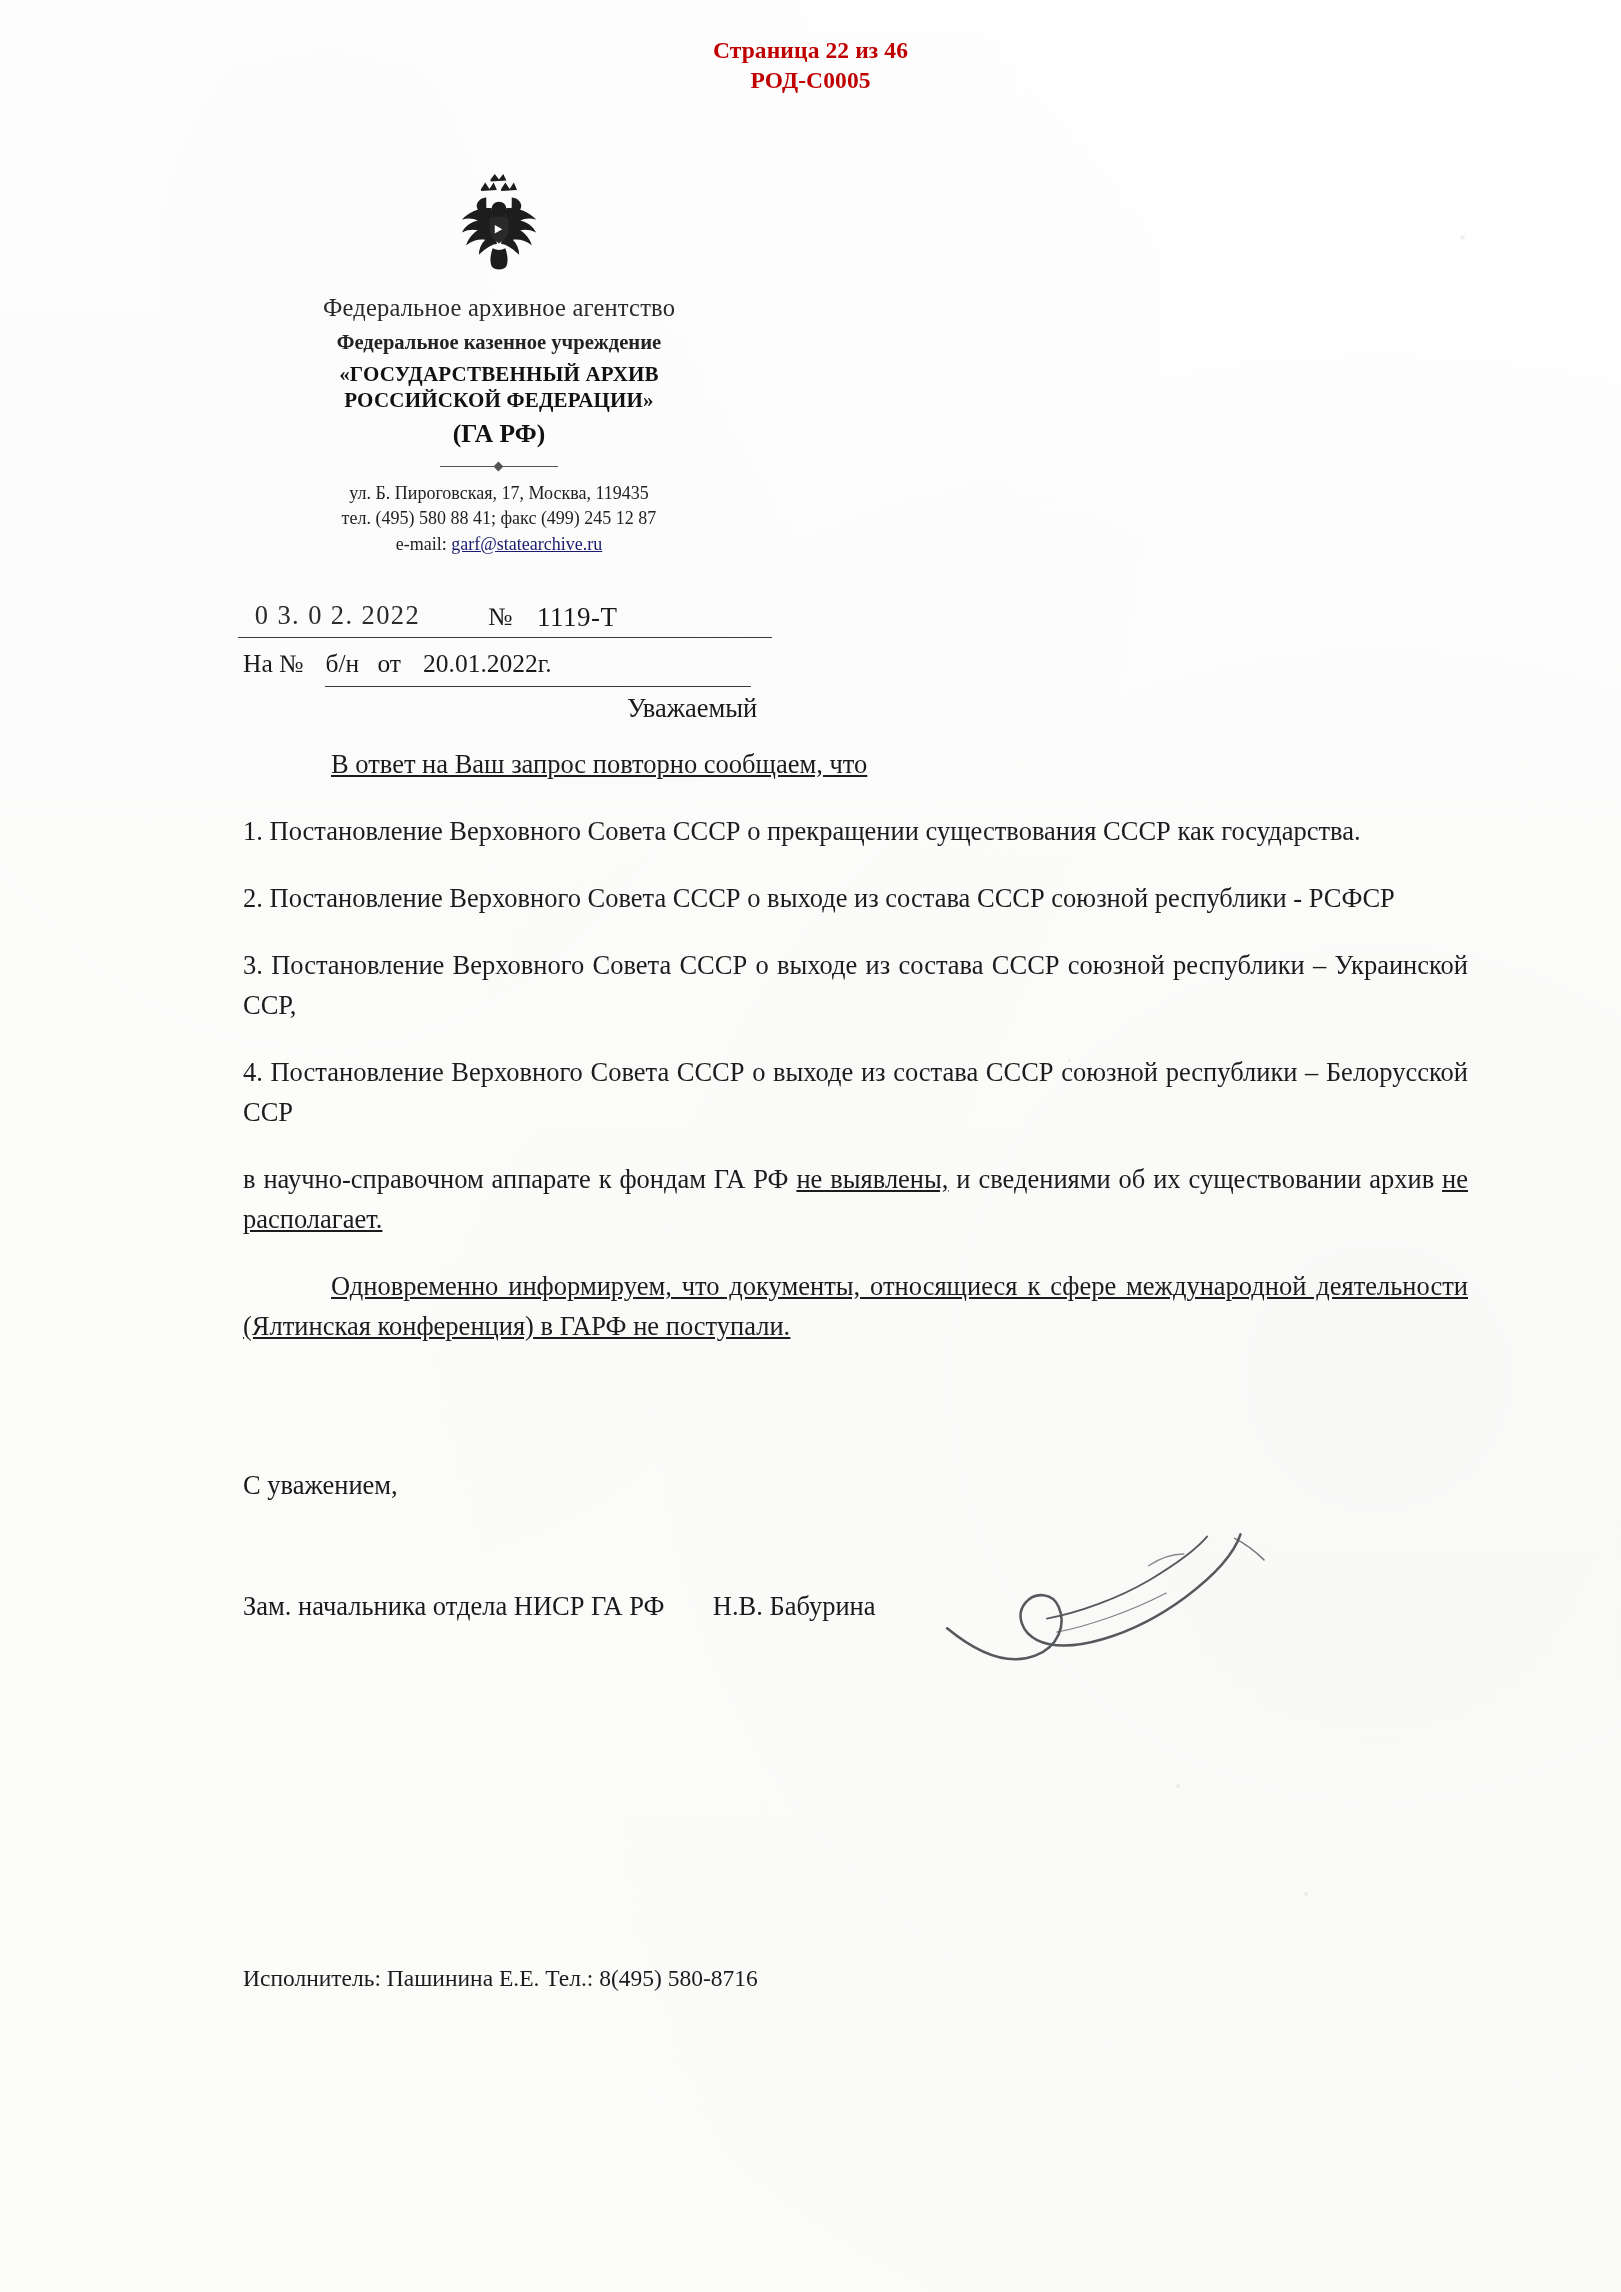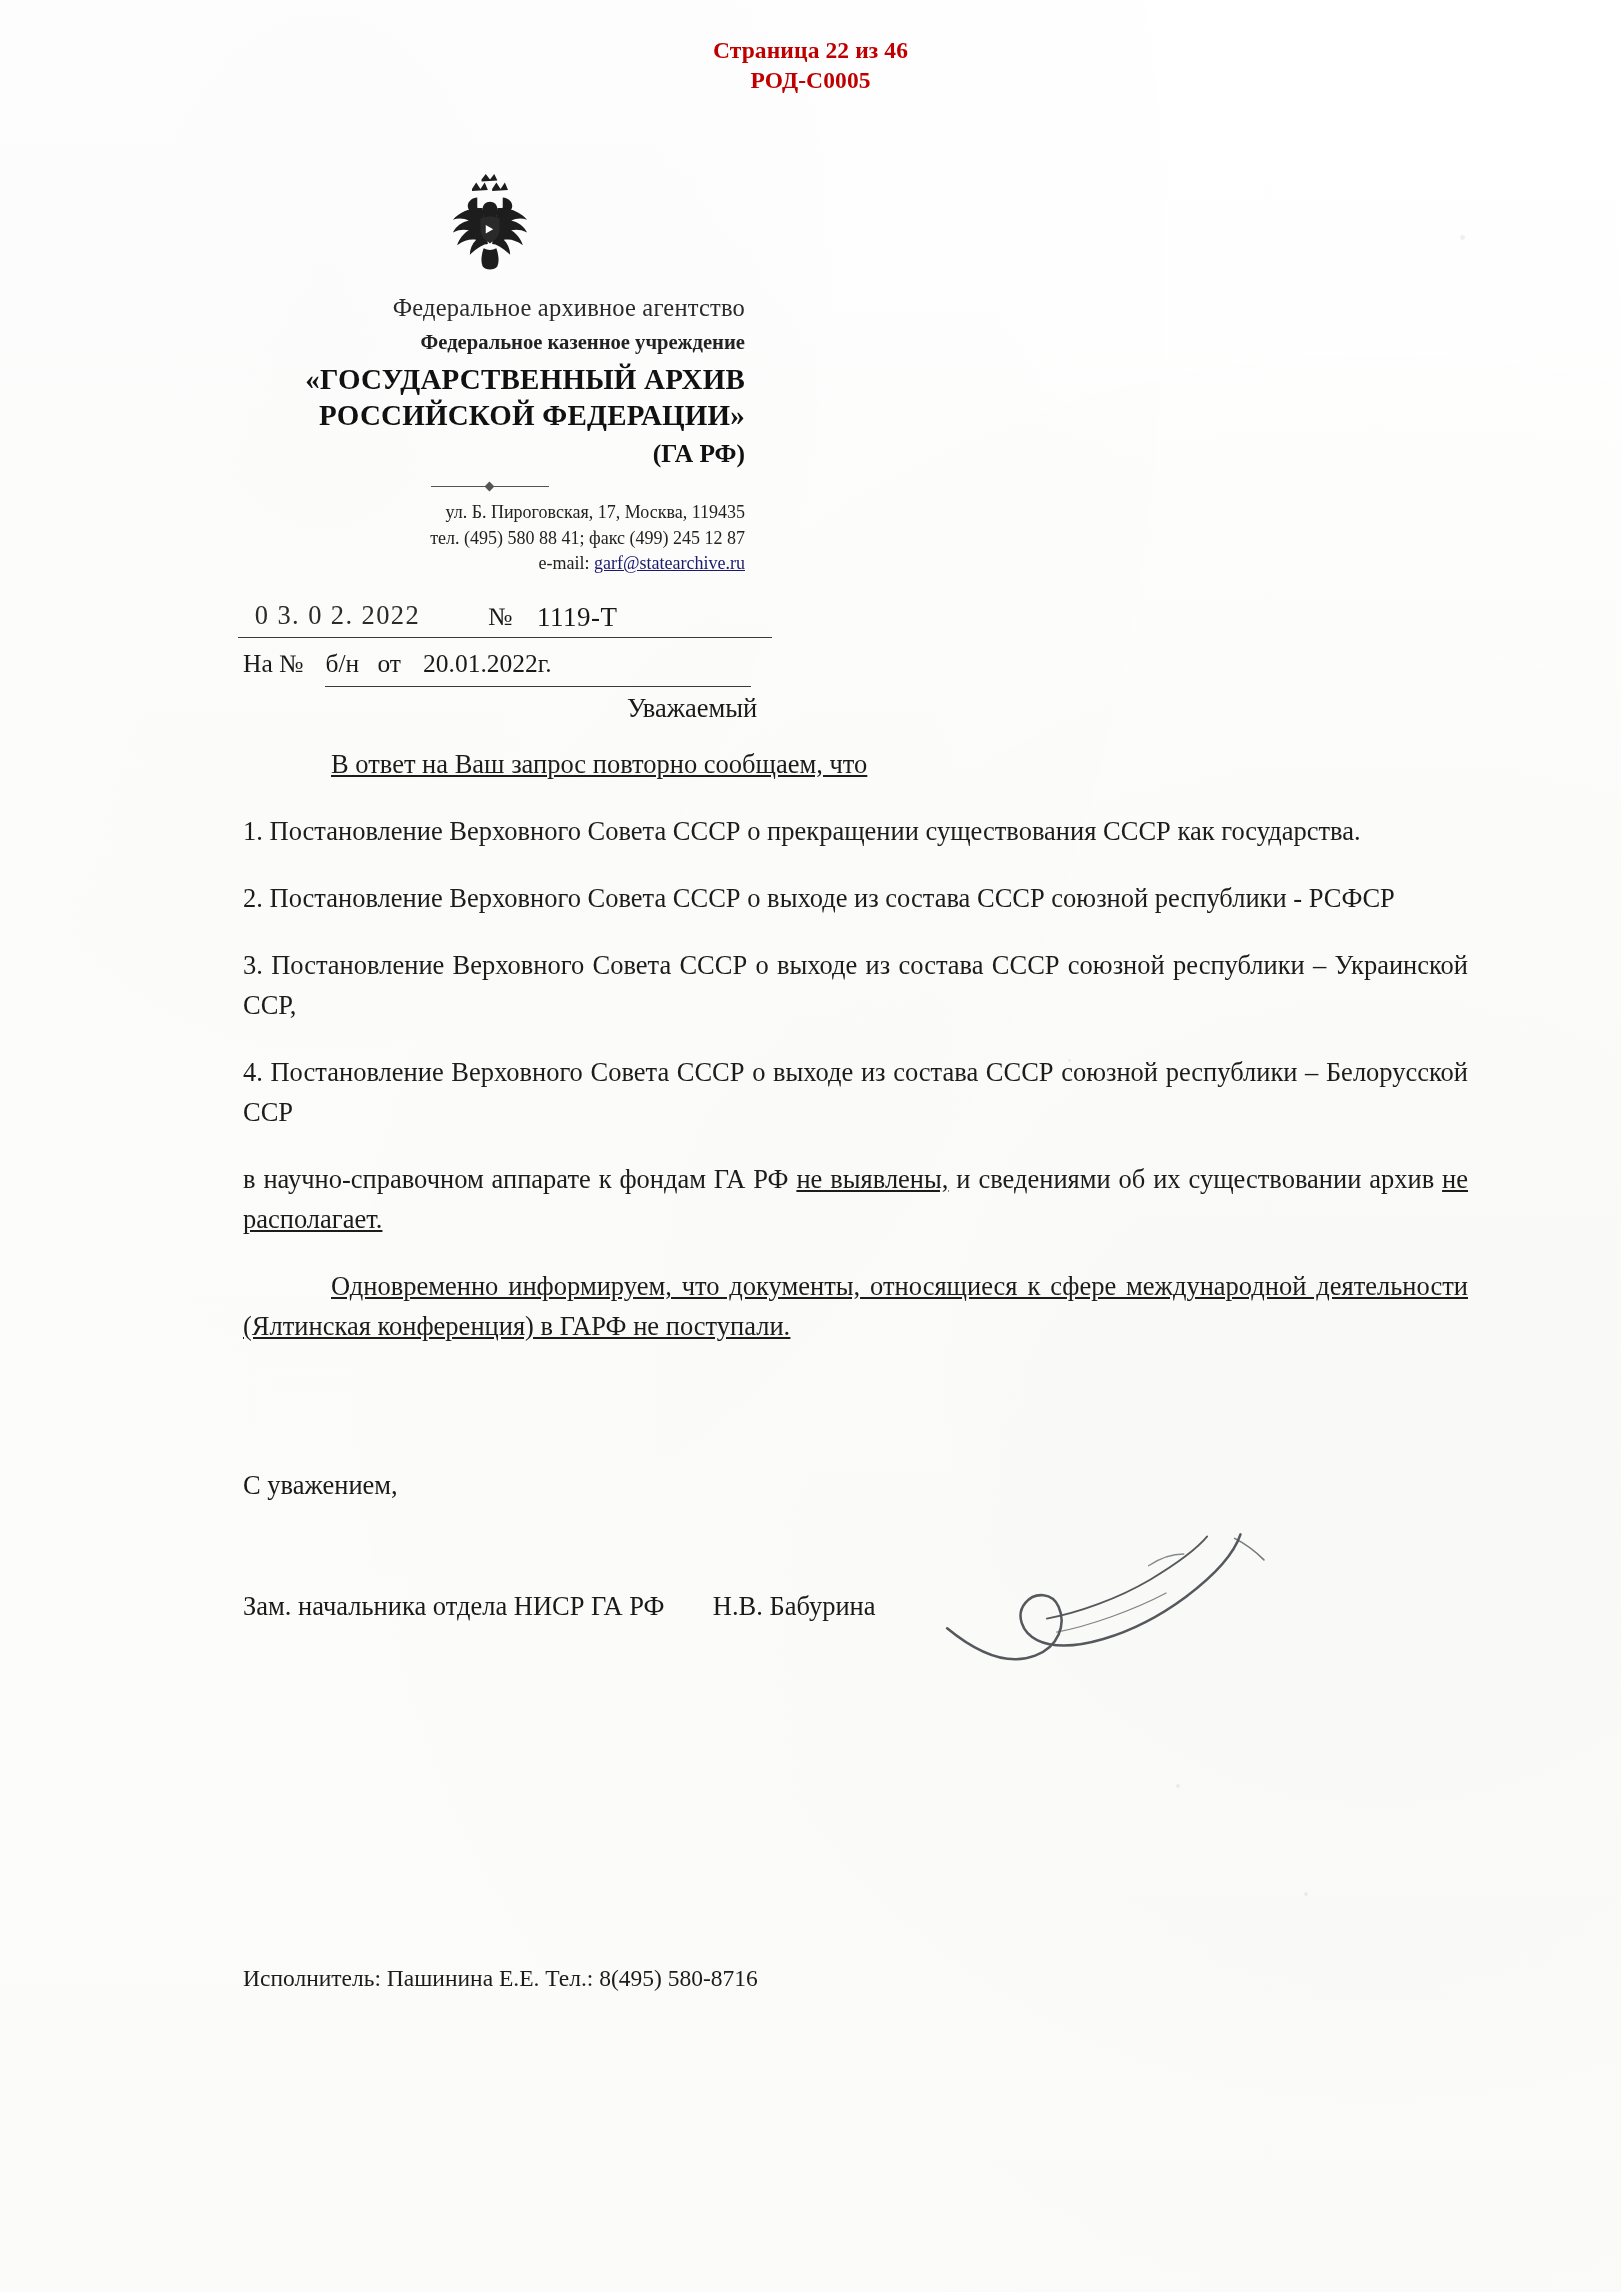--- a/index.html
+++ b/index.html
@@ -39,23 +39,23 @@
     font-size: 23.5px;
     line-height: 1.28;
     letter-spacing: 0.1px;
   }
   .stamp-header div { white-space: nowrap; }
 
   
   .letterhead {
     position: absolute;
     top: 172px;
-    left: 235px;
+    left: 244px;
     width: 510px;
-    text-align: right;
+    text-align: center;
   }
   .emblem {
     width: 100%;
     height: 106px;
     display: flex;
     justify-content: center;
     align-items: flex-start;
   }
   .emblem svg { display: block; }
 
@@ -66,21 +66,21 @@
     color: #2a2a2a;
   }
   .lh-line2 {
     margin-top: 9.8px;
     font-size: 20.6px;
     font-weight: bold;
     color: #222;
   }
   .lh-title {
     margin-top: 7.8px;
-    font-size: 29px;
+    font-size: 21px;
     font-weight: bold;
     line-height: 1.22;
     color: #111;
     letter-spacing: 0.2px;
   }
   .lh-abbr {
     margin-top: 5.9px;
     font-size: 25.5px;
     font-weight: bold;
     color: #111;

